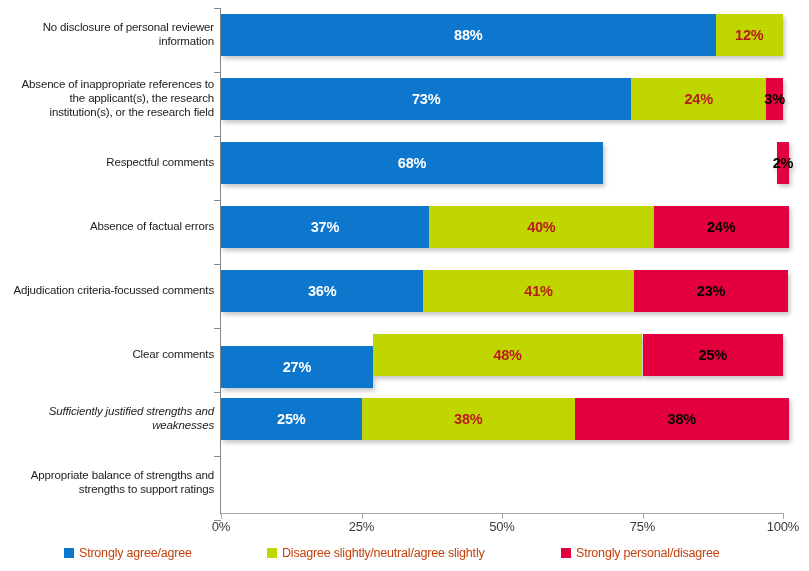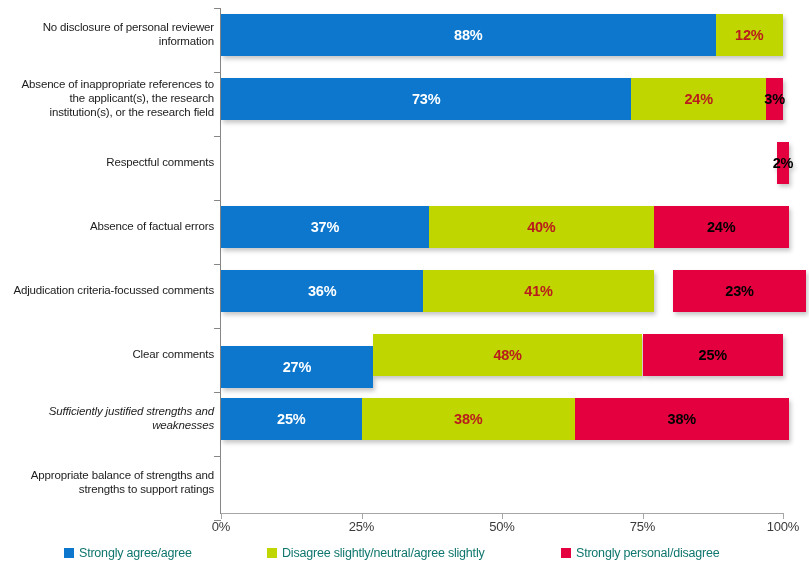--- a/index.html
+++ b/index.html
@@ -135,21 +135,21 @@
     white-space: nowrap;
   }
   .legend-swatch {
     width: 10px;
     height: 10px;
     margin-right: 5px;
     flex: 0 0 auto;
   }
   .legend-text {
     font-size: 12.5px;
-    color: #0f766e;
+    color: #c2410c;
     letter-spacing: -0.2px;
   }
 </style>
 </head>
 <body>
 
 <div id="chart-root">
 
   <div id="axis-line"></div>
   <div id="axis-baseline"></div>
@@ -226,20 +226,23 @@
           <span class="seg-label">73%</span>
         </div>
         <div class="seg neutral" style="left: 410.26px; width: 134.88px;">
           <span class="seg-label">24%</span>
         </div>
         <div class="seg disagree" style="left: 545.14px; width: 16.86px; overflow: visible;">
           <span class="seg-label">3%</span>
         </div>
       </div>
       <div class="bar-row" style="top: 142px; width: 562px;">
+        <div class="seg agree" style="left: 0px; width: 382.16px;">
+          <span class="seg-label">68%</span>
+        </div>
         <div class="seg disagree" style="left: 556.38px; width: 11.24px; overflow: visible;">
           <span class="seg-label">2%</span>
         </div>
       </div>
       <div class="bar-row" style="top: 206px; width: 562px;">
         <div class="seg agree" style="left: 0px; width: 207.94px;">
           <span class="seg-label">37%</span>
         </div>
         <div class="seg neutral" style="left: 207.94px; width: 224.8px;">
           <span class="seg-label">40%</span>
@@ -248,21 +251,21 @@
           <span class="seg-label">24%</span>
         </div>
       </div>
       <div class="bar-row" style="top: 270px; width: 562px;">
         <div class="seg agree" style="left: 0px; width: 202.32px;">
           <span class="seg-label">36%</span>
         </div>
         <div class="seg neutral" style="left: 202.32px; width: 230.42px;">
           <span class="seg-label">41%</span>
         </div>
-        <div class="seg disagree" style="left: 452px; width: 133px;">
+        <div class="seg disagree" style="left: 413px; width: 154px;">
           <span class="seg-label">23%</span>
         </div>
       </div>
       <div class="bar-row" style="top: 334px; width: 562px;">
         <div class="seg agree" style="left: 0px; width: 151.74px; margin-top: 12px;">
           <span class="seg-label">27%</span>
         </div>
         <div class="seg neutral" style="left: 151.74px; width: 269.76px;">
           <span class="seg-label">48%</span>
         </div>

